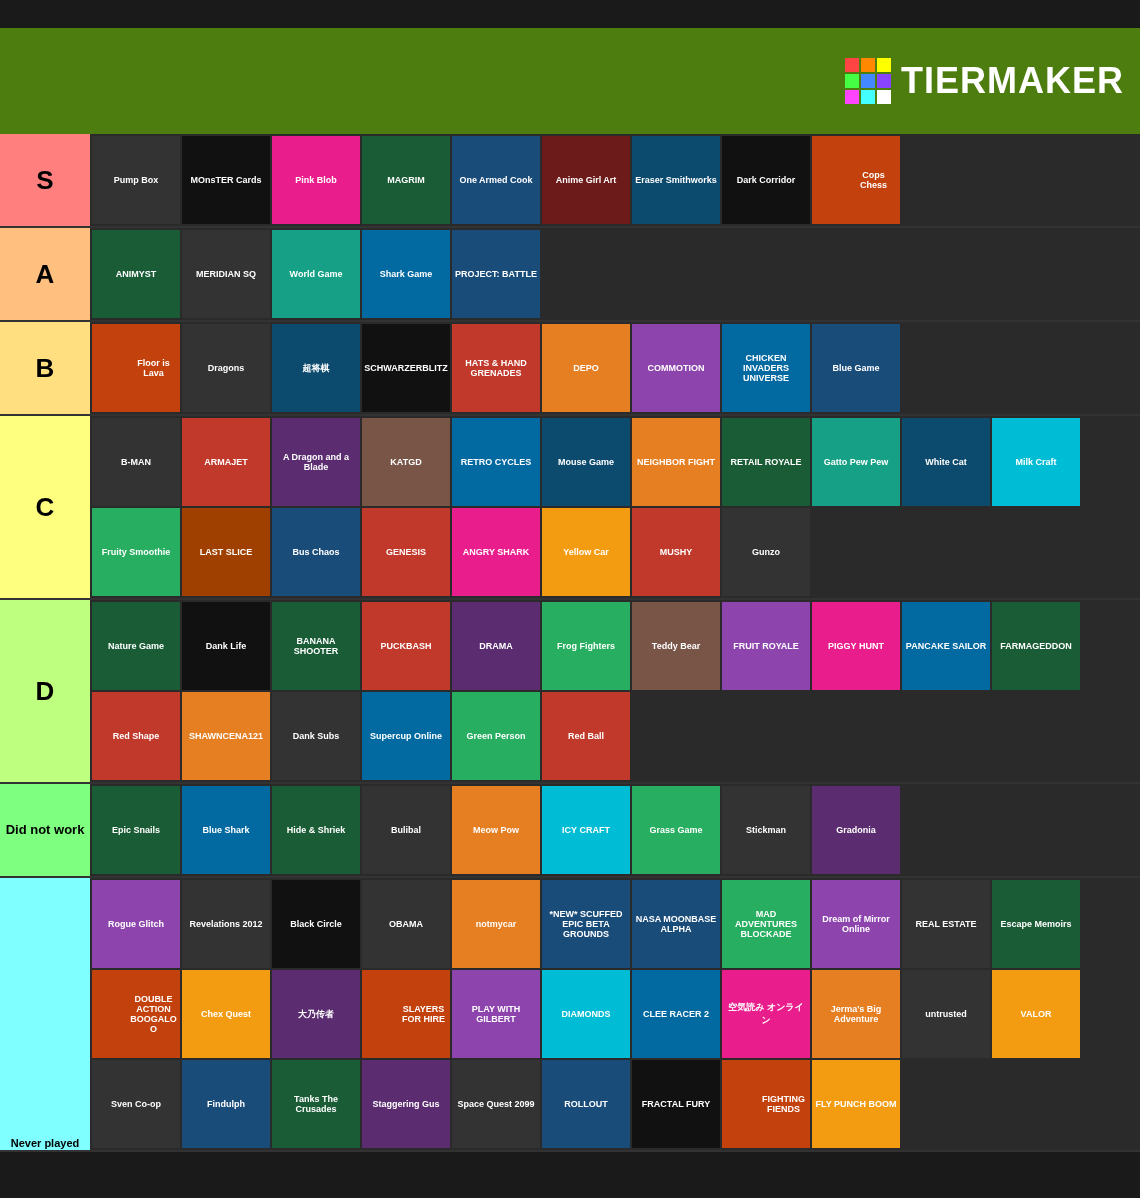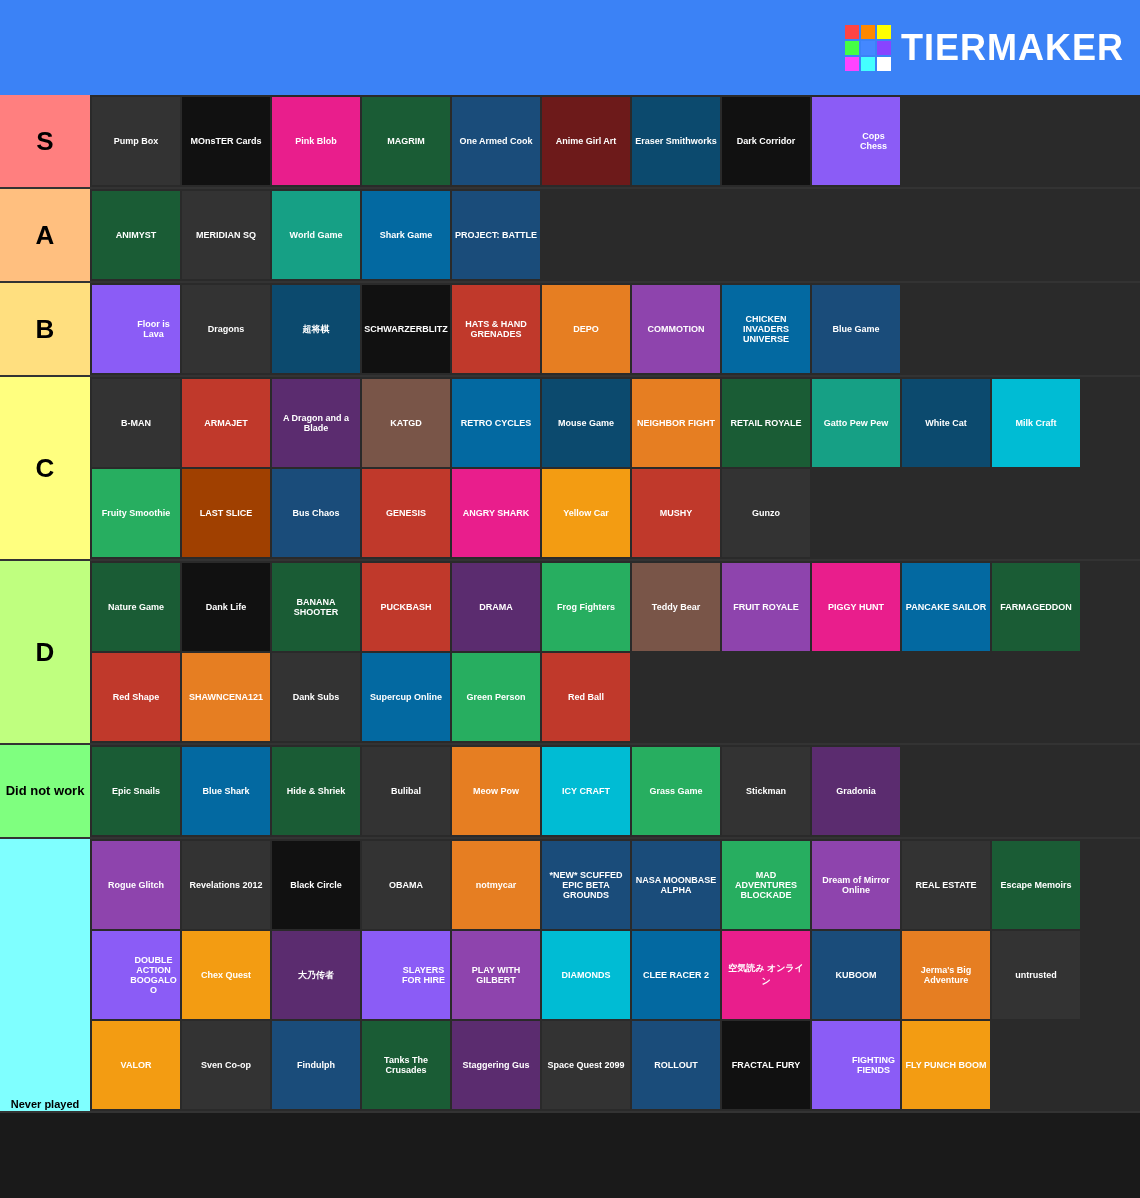--- a/index.html
+++ b/index.html
@@ -67,23 +67,24 @@
       padding: 2px;
       word-break: break-word;
       overflow: hidden;
     }
 
     
     .header {
       display: flex;
       align-items: center;
       justify-content: flex-end;
-      background: #3b82f6;
+      background: #4d7c0f;
       padding: 8px 16px;
-      height: 95px;
+      height: 106px;
+      margin-top: 28px;
     }
 
     .tiermaker-logo {
       display: flex;
       align-items: center;
       gap: 10px;
     }
 
     .logo-grid {
       display: grid;
@@ -100,21 +101,21 @@
     .logo-text {
       font-size: 36px;
       font-weight: bold;
       color: white;
       letter-spacing: 1px;
       text-transform: uppercase;
     }
 
     
     .c-red { background: #c0392b; }
-    .c-darkred { background: #8b5cf6; padding-left: 37px; }
+    .c-darkred { background: #c2410c; padding-left: 37px; }
     .c-orange { background: #e67e22; }
     .c-darkorange { background: #a04000; }
     .c-yellow { background: #f39c12; }
     .c-green { background: #27ae60; }
     .c-darkgreen { background: #1a5c35; }
     .c-blue { background: #0369a1; }
     .c-darkblue { background: #1a4c7a; }
     .c-purple { background: #8e44ad; }
     .c-darkpurple { background: #5b2c6f; }
     .c-teal { background: #16a085; }
@@ -468,23 +469,20 @@
         <div class="card">
           <div class="card-inner c-cyan">DIAMONDS</div>
         </div>
         <div class="card">
           <div class="card-inner c-blue">CLEE RACER 2</div>
         </div>
         <div class="card">
           <div class="card-inner c-pink">空気読み オンライン</div>
         </div>
         <div class="card">
-          <div class="card-inner c-darkblue">KUBOOM</div>
-        </div>
-        <div class="card">
           <div class="card-inner c-orange">Jerma's Big Adventure</div>
         </div>
         <div class="card">
           <div class="card-inner c-darkgray">untrusted</div>
         </div>
         <div class="card">
           <div class="card-inner c-yellow">VALOR</div>
         </div>
         <div class="card">
           <div class="card-inner c-darkgray">Sven Co-op</div>

